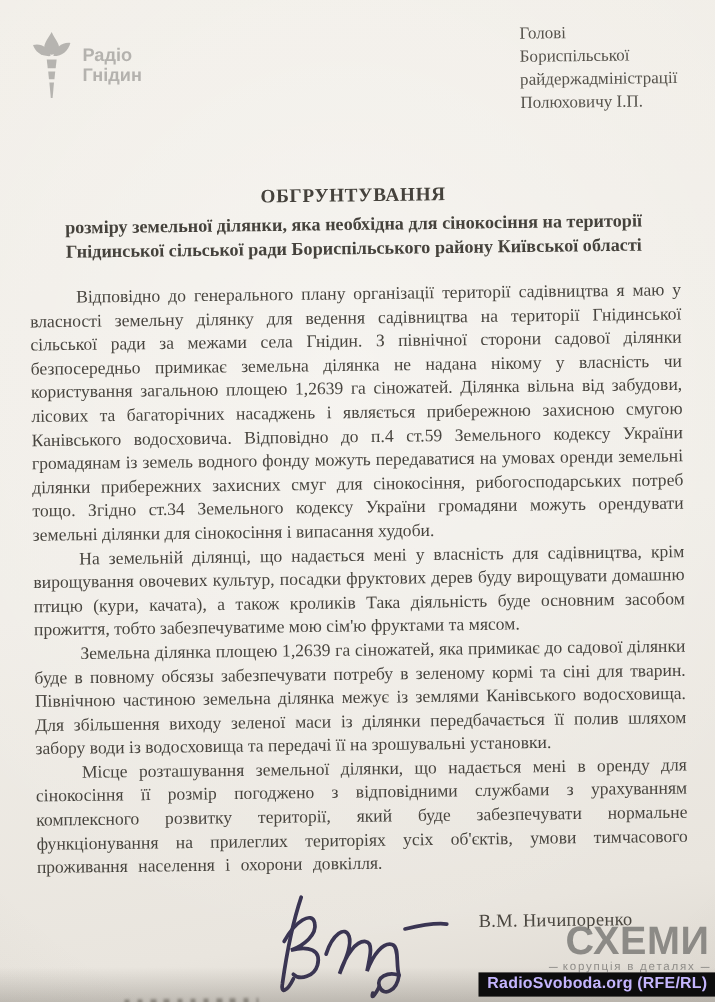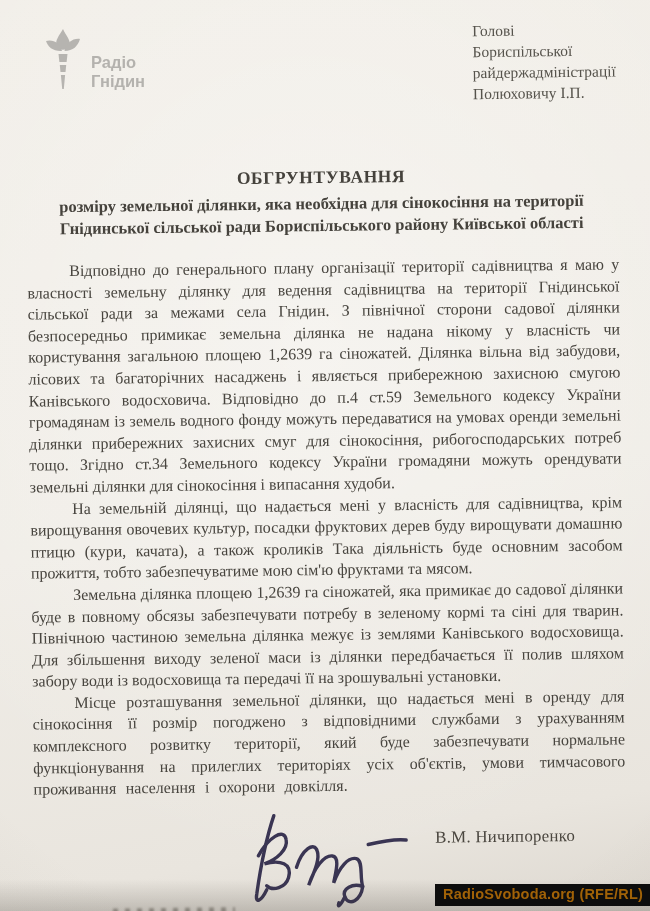--- a/index.html
+++ b/index.html
@@ -31,29 +31,29 @@
   
   .bodytext{position:absolute;left:30px;top:257px;width:592px;font-size:16px;line-height:21.6px;text-align:justify;}
   .bodytext p{margin:0;text-indent:42px;}
   .bodytext p.wide{word-spacing:5.5px;}
 
   
   .signature-svg{position:absolute;left:236px;top:793px;z-index:2;}
   .sig-name{position:absolute;left:431px;top:829px;font-size:16.8px;color:#4a463f;letter-spacing:.3px;}
 
   
-  .rs-logo{position:absolute;left:40px;top:27px;display:flex;align-items:flex-end;gap:5px;z-index:6;}
+  .rs-logo{position:absolute;left:24px;top:27px;display:flex;align-items:flex-start;gap:5px;z-index:6;}
   .rs-text{font-family:"Liberation Sans","DejaVu Sans",sans-serif;font-weight:bold;font-size:16.5px;line-height:19px;color:#b4b2ae;padding-top:14px;}
 
   
   .schemy{position:absolute;right:5px;top:838px;width:146px;text-align:right;font-family:"Liberation Sans","DejaVu Sans",sans-serif;z-index:6;}
   .schemy-brand{font-size:36px;font-weight:800;letter-spacing:.5px;line-height:33px;color:rgba(124,123,120,.85);}
   .schemy-tagline{display:flex;align-items:center;gap:5px;margin-top:2px;color:rgba(138,136,132,.95);font-size:10.5px;letter-spacing:1.6px;white-space:nowrap;}
   .schemy-tagline::before,.schemy-tagline::after{content:"";flex:1;height:1px;background:rgba(138,136,132,.8);}
-  .credit-bar{position:absolute;right:0;top:884px;z-index:7;background:#0d0d0d;color:#a16207;
+  .credit-bar{position:absolute;right:0;top:884px;z-index:7;background:#0d0d0d;color:#c4b5fd;
     font-family:"Liberation Sans","DejaVu Sans",sans-serif;font-weight:bold;font-size:14.5px;
     padding:2px 7px 4px 8px;letter-spacing:.2px;}
 
   
   .bottom-smudge{position:absolute;left:108px;top:906px;width:122px;height:6px;opacity:.5;filter:blur(1px);
     background:repeating-linear-gradient(90deg,#5d584f 0 5px,transparent 5px 12px);}
 </style>
 </head>
 <body>
 
@@ -105,16 +105,22 @@
         <path d="M19.8,38 L26.2,38 L25.5,45 L20.5,45 Z"></path>
         <path d="M20.9,48 L25.1,48 L23.8,62 L22.2,62 Z"></path>
       </g>
     </svg>
     <div class="rs-text">
       <div>Радіо</div>
       <div>Гнідин</div>
     </div>
   </div>
 
+  <div class="schemy">
+    <div class="schemy-brand">СХЕМИ</div>
+    <div class="schemy-tagline">
+      <span>корупція в деталях</span>
+    </div>
+  </div>
   <div class="credit-bar">RadioSvoboda.org (RFE/RL)</div>
 
   <div class="vignette"></div>
 </div>
 
 </body></html>

